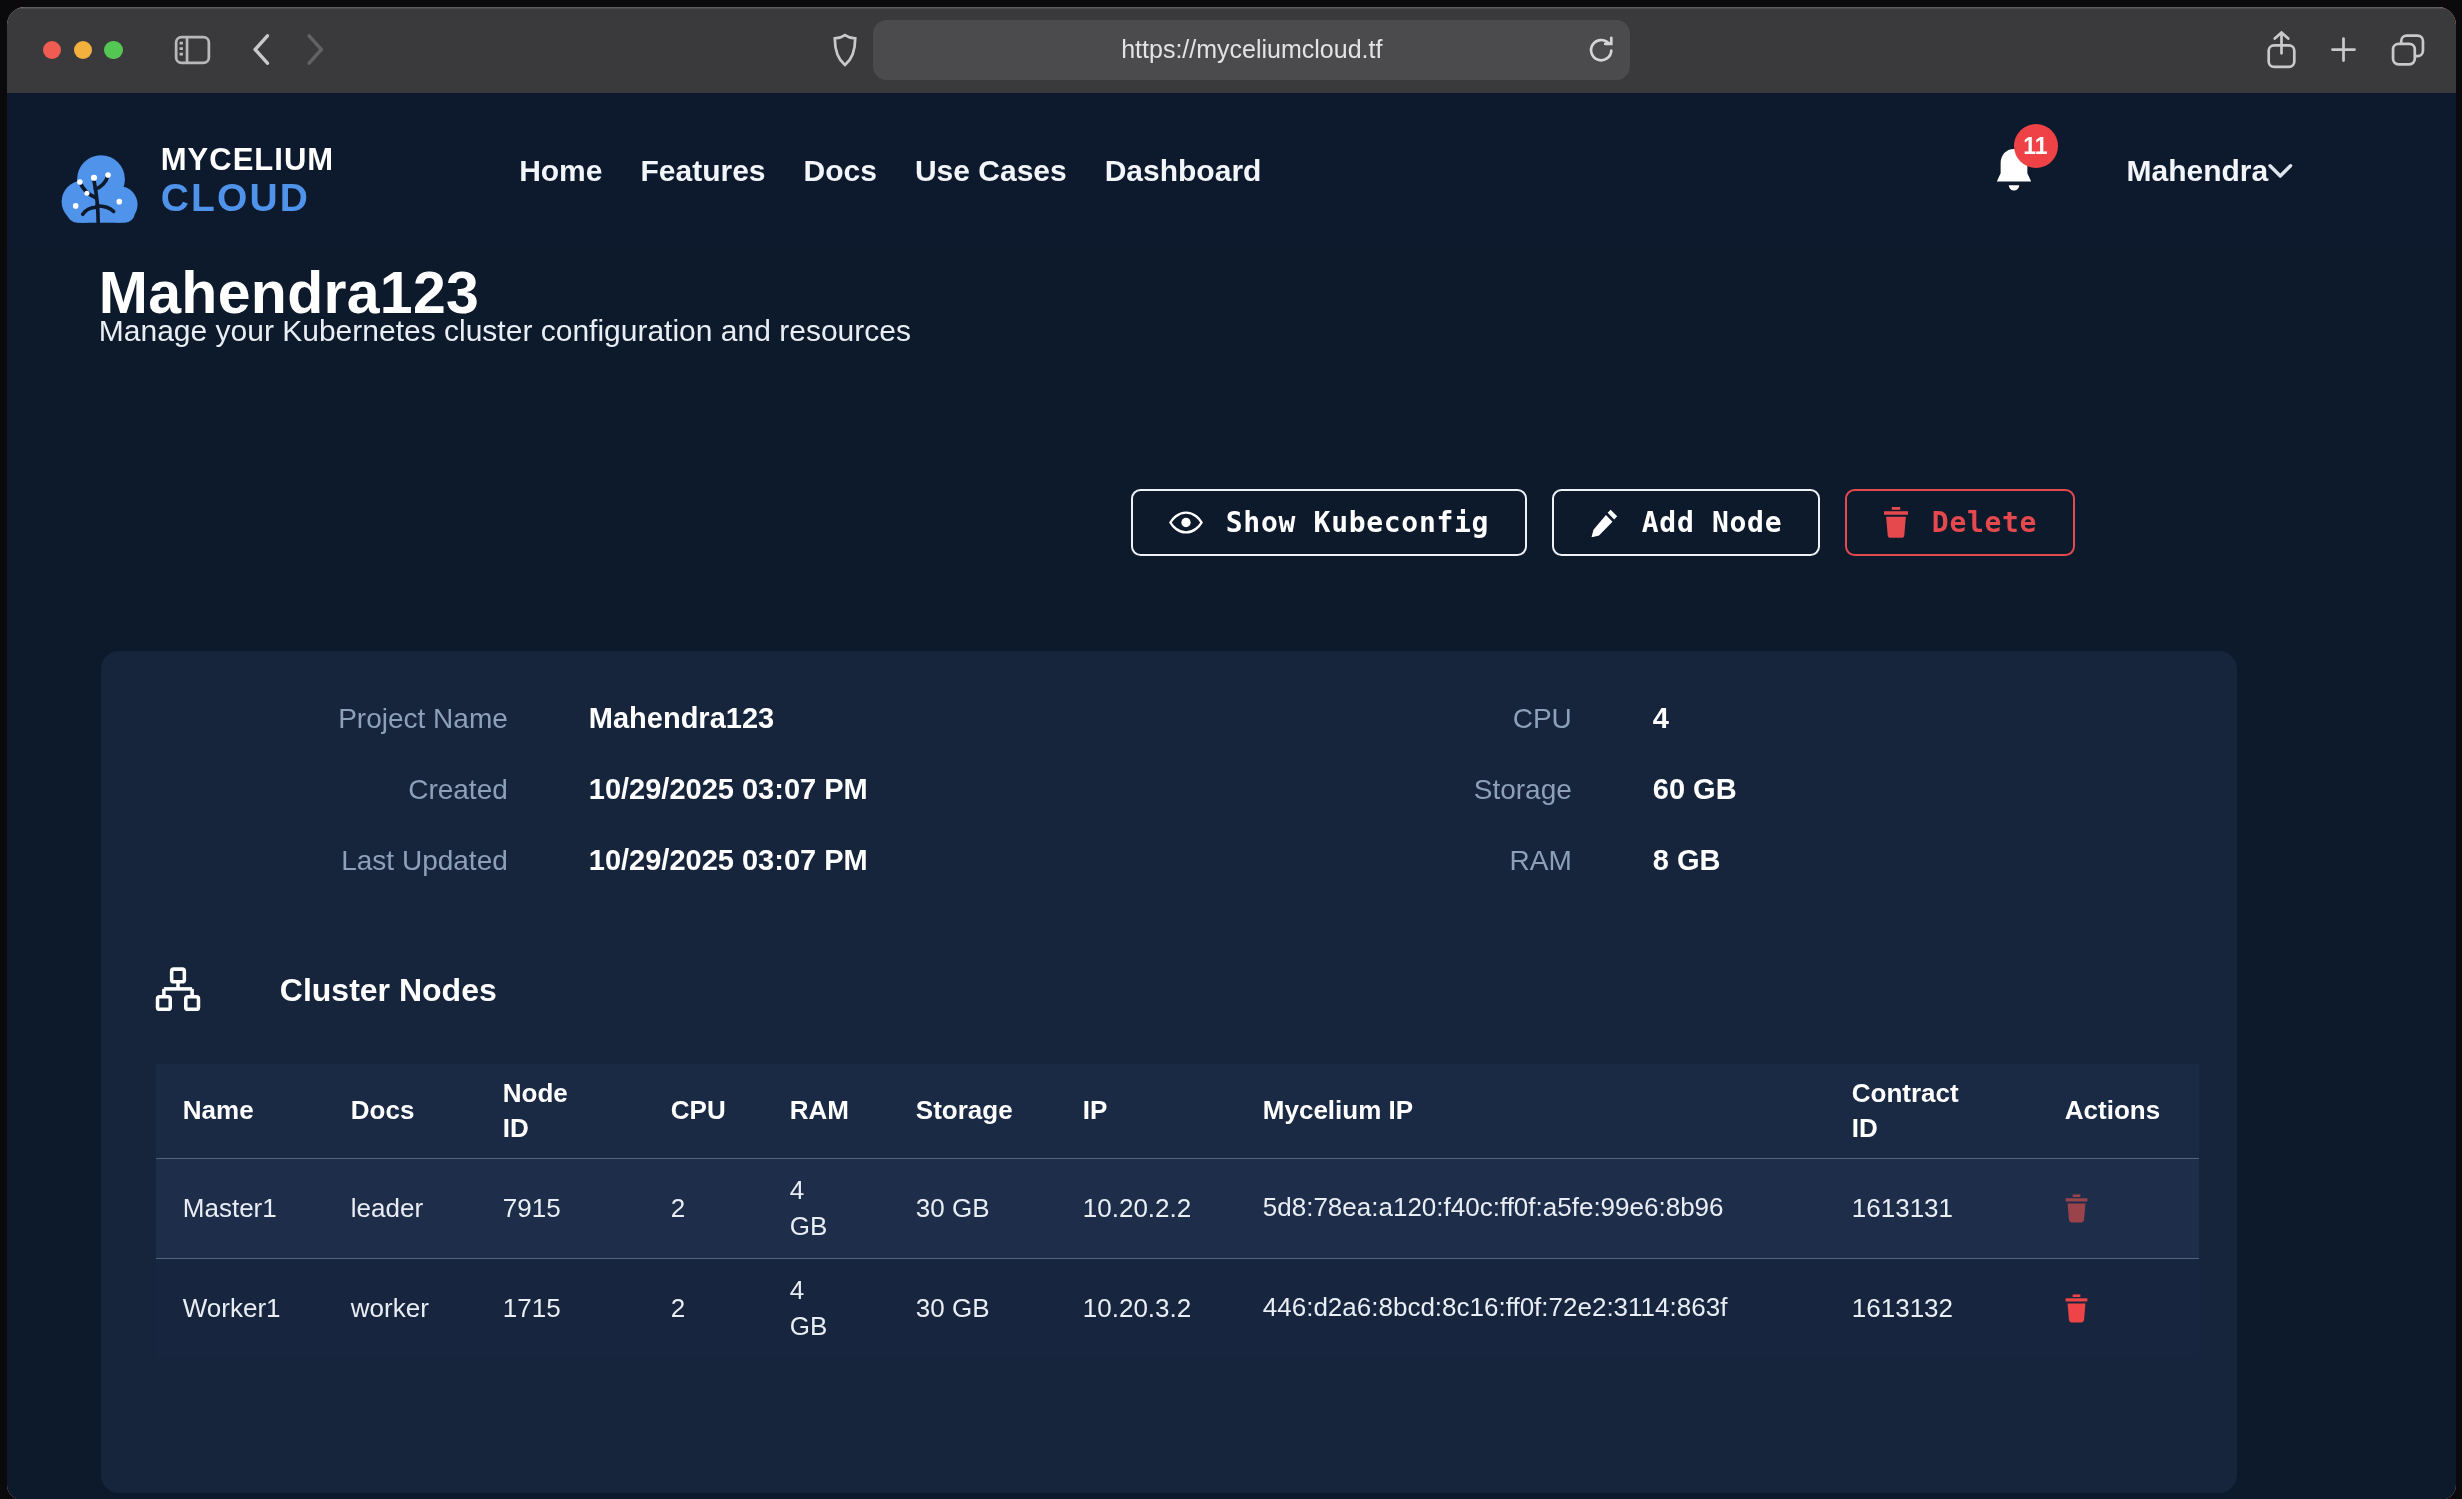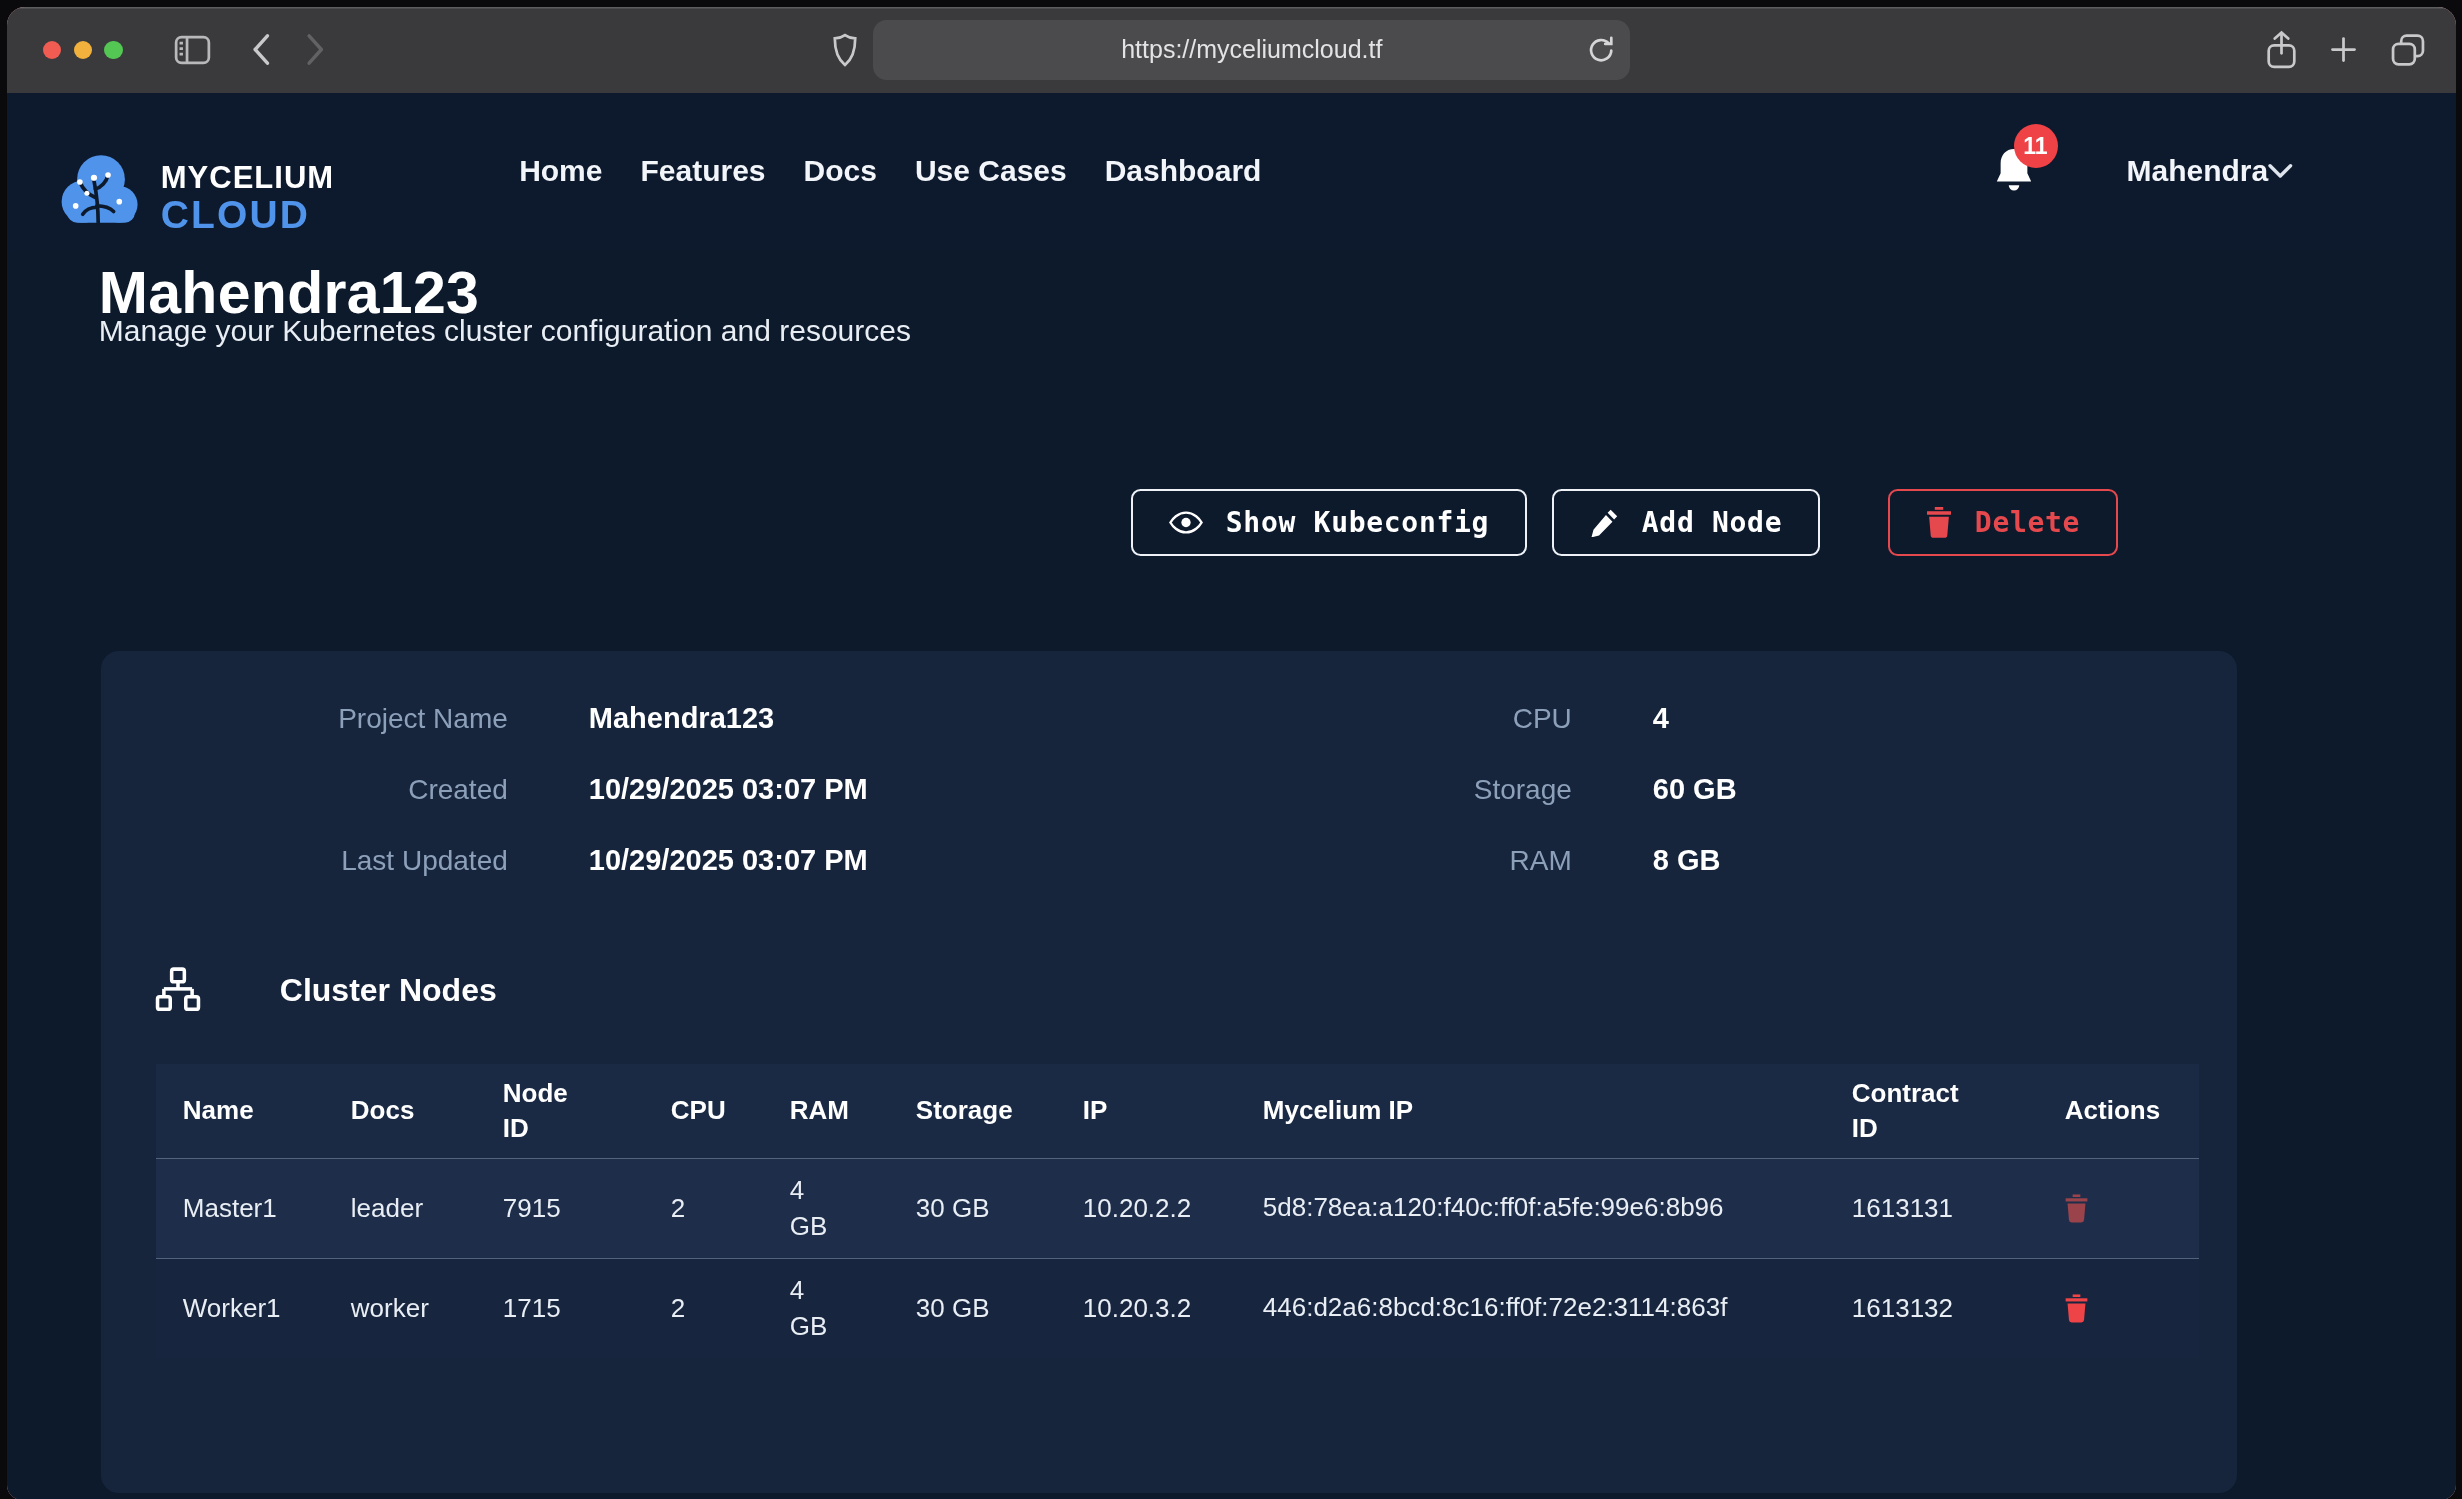--- a/index.html
+++ b/index.html
@@ -42,21 +42,21 @@
   .chrome-right{position:absolute;right:30px;top:50%;transform:translateY(-50%);display:flex;align-items:center;gap:30px;}
   
   .viewport{position:relative;height:1406px;background:#0d1a2c;}
   
   .nav{
     position:absolute;left:0;right:0;top:0;height:157px;z-index:5;
     display:flex;align-items:center;padding:0 163px 0 49px;box-sizing:border-box;
     background:rgba(13,26,44,0.90);
     backdrop-filter:blur(13.7px);-webkit-backdrop-filter:blur(13.7px);
   }
-  .brand{display:flex;align-items:flex-end;gap:15px;margin-top:36px;}
+  .brand{display:flex;align-items:flex-start;gap:15px;margin-top:36px;}
   .brand-text{display:flex;flex-direction:column;line-height:1;}
   .brand-line1{font-size:31px;font-weight:800;letter-spacing:1px;color:#ffffff;}
   .brand-line2{font-size:39px;font-weight:800;letter-spacing:2.1px;color:#4f93ea;margin-top:2.7px;}
   .nav-links{display:flex;gap:38px;margin-left:185px;}
   .nav-link{font-size:30px;font-weight:600;color:#f2f5f9;cursor:pointer;white-space:nowrap;}
   .nav-right{margin-left:auto;display:flex;align-items:center;}
   .bell-wrap{position:relative;margin-right:92px;cursor:pointer;}
   .badge{
     position:absolute;top:-23px;right:-23px;min-width:44px;height:44px;border-radius:23px;
     background:#ef4247;color:#fff;font-size:23px;font-weight:700;
@@ -74,21 +74,21 @@
     font-size:30px;color:#e9eef4;
   }
   
   .actions{position:absolute;top:396px;left:1124px;display:flex;gap:24.6px;z-index:2;}
   .btn{
     height:67px;padding:0 36px;border:2.1px solid #eef2f7;border-radius:9.6px;
     background:transparent;color:#fff;display:flex;align-items:center;gap:23px;
     font-family:"DejaVu Sans Mono","Liberation Mono",monospace;
     font-size:28px;font-weight:700;letter-spacing:0.7px;cursor:pointer;white-space:nowrap;
   }
-  .btn.danger{border-color:#e5484d;color:#e5484d;margin-left:43px;}
+  .btn.danger{border-color:#e5484d;color:#e5484d;}
   
   .panel{
     position:absolute;left:94px;top:558px;width:2136px;height:842px;
     background:#16253c;border-radius:18px;z-index:2;
   }
   .info{position:absolute;top:51px;left:0;right:0;display:flex;}
   .info-col{display:flex;flex-direction:column;}
   .info-col.left{width:1066px;}
   .info-col.right{flex:1;}
   .irow{display:flex;align-items:baseline;margin-bottom:38px;line-height:33px;}

